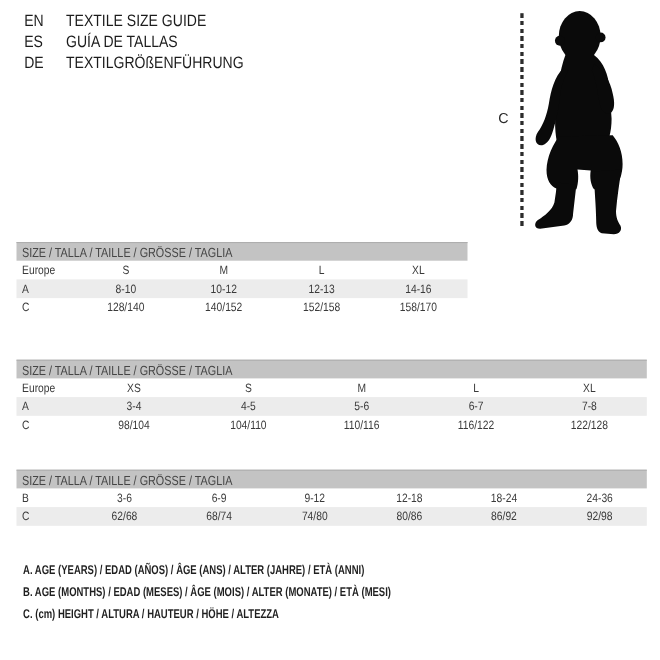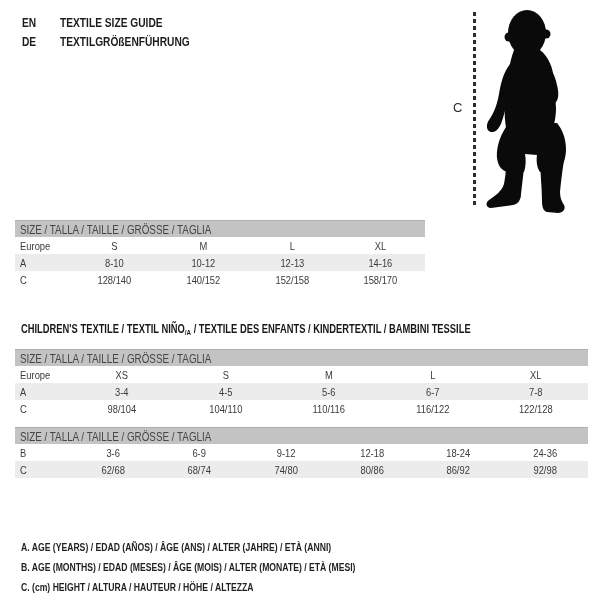--- a/index.html
+++ b/index.html
@@ -12,21 +12,21 @@
   .page{position:absolute;inset:0;background:#fff}
 
   
   .cx75{transform:scaleX(.75);transform-origin:0 50%;white-space:nowrap}
   .cx78{transform:scaleX(.78);transform-origin:0 50%;white-space:nowrap}
   .cx82{transform:scaleX(.82);transform-origin:0 50%;white-space:nowrap}
   .cx85{transform:scaleX(.85);transform-origin:0 50%;white-space:nowrap}
 
   
   .lang-list{position:absolute;left:22px;top:11px}
-  .lang-row{display:flex;height:19px;align-items:flex-end;font-weight:700;font-size:12px;color:#1c1c1c}
+  .lang-row{display:flex;height:19px;align-items:flex-start;font-weight:400;font-size:15px;color:#1c1c1c}
   .lang-code{flex:0 0 38px}
 
   
   .figure{position:absolute;left:440px;top:0;width:160px;height:232px}
   .fig-label{position:absolute;left:13px;top:100px;font-size:13px;color:#2a2a2a}
   .dotted{position:absolute;left:33px;top:12px;width:3px;height:196px;
     background:repeating-linear-gradient(to bottom,#2c2c2c 0 4px,transparent 4px 7px)}
   .baby{position:absolute;left:38px;top:8px;width:105px;height:210px;fill:var(--silhouette,#0a0a0a)}
 
   
@@ -41,32 +41,36 @@
   .t0 .bar{margin-top:5px}
   .t1 .bar{margin-top:7px}
   .t2 .bar{margin-top:3px}
   .bar-label{font-size:12px;color:#454545;padding-left:6px}
   .trow{display:flex;height:17px;align-items:center;font-size:11px;color:#3a3a3a}
   .trow.shaded{background:var(--row-shaded,#ececec)}
   .trow .lbl{flex:0 0 55px;box-sizing:border-box;padding-left:6px}
   .trow .cell{flex:1 1 0;text-align:center;transform-origin:50% 50%}
 
   
-  .footnotes{position:absolute;left:21px;top:537px}
+  .footnotes{position:absolute;left:21px;top:509px}
   .footnote{font-weight:700;font-size:11.5px;line-height:20px;color:#1f1f1f}
 </style>
 </head>
 <body>
 
 <div class="page">
 
   <div class="lang-list">
       <div class="lang-row">
         <span class="lang-code cx85">EN</span>
         <span class="lang-label cx85">TEXTILE SIZE GUIDE</span>
+      </div>
+      <div class="lang-row">
+        <span class="lang-code cx85">ES</span>
+        <span class="lang-label cx85">GUÍA DE TALLAS</span>
       </div>
       <div class="lang-row">
         <span class="lang-code cx85">DE</span>
         <span class="lang-label cx85">TEXTILGRÖßENFÜHRUNG</span>
       </div>
     </div>
 
   <div class="figure">
     <span class="fig-label">C</span>
     <div class="dotted"></div>
@@ -106,23 +110,20 @@
           <span class="lbl cx85">C</span>
           <span class="cell cx85">128/140</span>
           <span class="cell cx85">140/152</span>
           <span class="cell cx85">152/158</span>
           <span class="cell cx85">158/170</span>
         </div>
       </div>
   </section>
 
   <section class="size-table t1">
-    <div class="tbl-title">
-        <div class="title-line cx78"><span>CHILDREN'S TEXTILE / TEXTIL NIÑO</span><span class="sub">/A</span><span> / TEXTILE DES ENFANTS / KINDERTEXTIL / BAMBINI TESSILE</span></div>
-      </div>
     <div class="bar">
       <span class="bar-label cx82">SIZE / TALLA / TAILLE / GRÖSSE / TAGLIA</span>
     </div>
     <div class="tbl-rows">
         <div class="trow">
           <span class="lbl cx85">Europe</span>
           <span class="cell cx85">XS</span>
           <span class="cell cx85">S</span>
           <span class="cell cx85">M</span>
           <span class="cell cx85">L</span>

